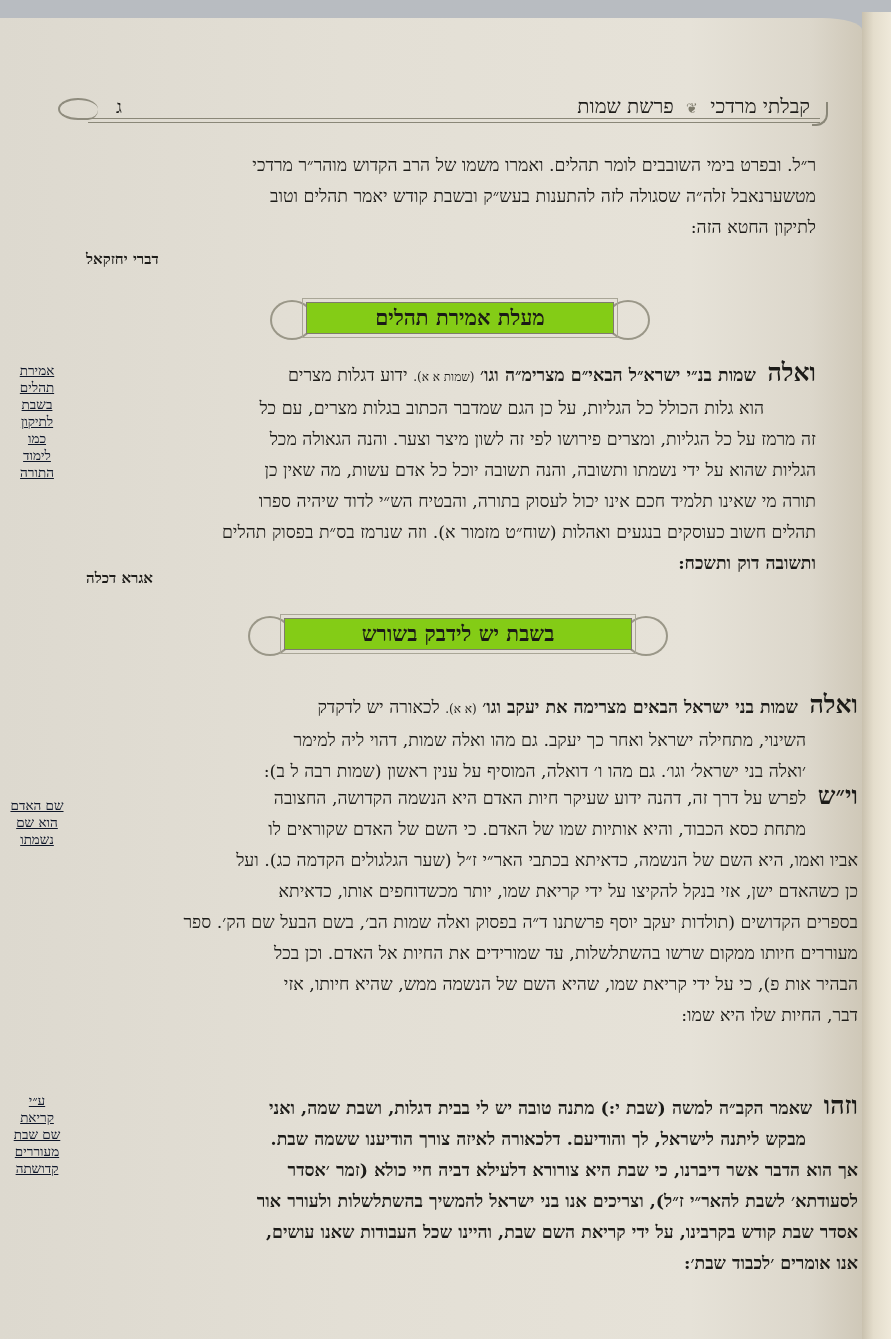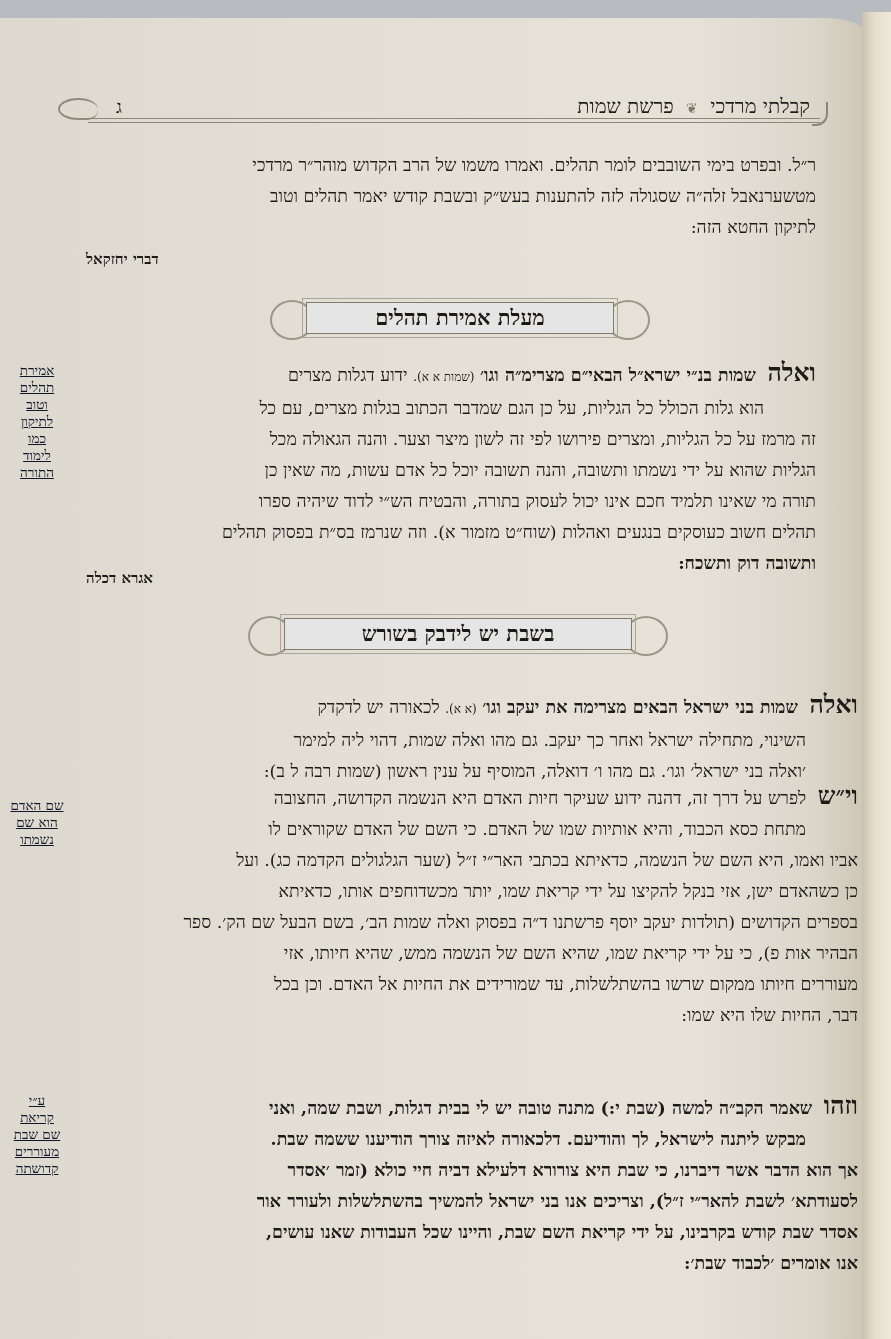--- a/index.html
+++ b/index.html
@@ -47,21 +47,21 @@
   .signature { font-size:15px; font-weight:bold; }
 
   .opener { font-size:25px; font-weight:bold; margin-left:6px; }
   .hang { padding-right:52px; }
 
   
   .banner { position:absolute; height:44px; }
   .banner .box {
     position:absolute; left:36px; right:36px; top:6px; bottom:6px;
     border:1px solid #7e7b6d; outline:1px solid #a9a697; outline-offset:3px;
-    background:#e5e5e5; display:flex; align-items:center; justify-content:center;
+    background:#84cc16; display:flex; align-items:center; justify-content:center;
   }
   .banner .box span { font-size:21px; font-weight:bold; color:#1b1a17; }
   .banner .scroll-left, .banner .scroll-right {
     position:absolute; top:4px; width:40px; height:36px;
     border:2px solid #9a9788; border-radius:50%;
   }
   .banner .scroll-left { left:0; border-right-color:transparent; }
   .banner .scroll-right { right:0; border-left-color:transparent; }
 
   .margin-note {
@@ -116,21 +116,21 @@
     <div>זה מרמז על כל הגליות, ומצרים פירושו לפי זה לשון מיצר וצער. והנה הגאולה מכל</div>
     <div>הגליות שהוא על ידי נשמתו ותשובה, והנה תשובה יוכל כל אדם עשות, מה שאין כן</div>
     <div>תורה מי שאינו תלמיד חכם אינו יכול לעסוק בתורה, והבטיח הש״י לדוד שיהיה ספרו</div>
     <div>תהלים חשוב כעוסקים בנגעים ואהלות (שוח״ט מזמור א). וזה שנרמז בס״ת בפסוק תהלים</div>
     <span class="center-last bold">ותשובה דוק ותשכח:</span>
   </div>
 </div>
 <div class="margin-note rtl" style="top:362px;">
   <div>אמירת</div>
   <div>תהלים</div>
-  <div>וטוב</div>
+  <div>בשבת</div>
   <div>לתיקון</div>
   <div>כמו</div>
   <div>לימוד</div>
   <div>התורה</div>
 </div>
 <div class="block rtl signature" style="left:86px; top:569px;">אגרא דכלה</div>
 
 <div class="banner rtl" style="left:248px; top:612px; width:420px;">
   <div class="scroll-left"></div>
   <div class="scroll-right"></div>
@@ -155,22 +155,22 @@
 <div class="block rtl" style="left:88px; top:780px; width:770px;">
   <div class="para">
     <div>
       <span class="opener">וי״ש</span>
       <span>לפרש על דרך זה, דהנה ידוע שעיקר חיות האדם היא הנשמה הקדושה, החצובה</span>
     </div>
     <div class="hang">מתחת כסא הכבוד, והיא אותיות שמו של האדם. כי השם של האדם שקוראים לו</div>
     <div>אביו ואמו, היא השם של הנשמה, כדאיתא בכתבי האר״י ז״ל (שער הגלגולים הקדמה כג). ועל</div>
     <div>כן כשהאדם ישן, אזי בנקל להקיצו על ידי קריאת שמו, יותר מכשדוחפים אותו, כדאיתא</div>
     <div>בספרים הקדושים (תולדות יעקב יוסף פרשתנו ד״ה בפסוק ואלה שמות הב׳, בשם הבעל שם הק׳. ספר</div>
+    <div>מעוררים חיותו ממקום שרשו בהשתלשלות, עד שמורידים את החיות אל האדם. וכן בכל</div>
     <div>הבהיר אות פ), כי על ידי קריאת שמו, שהיא השם של הנשמה ממש, שהיא חיותו, אזי</div>
-    <div>מעוררים חיותו ממקום שרשו בהשתלשלות, עד שמורידים את החיות אל האדם. וכן בכל</div>
     <span class="center-last">דבר, החיות שלו היא שמו:</span>
   </div>
 </div>
 <div class="margin-note rtl" style="top:797px;">
   <div>שם האדם</div>
   <div>הוא שם</div>
   <div>נשמתו</div>
 </div>
 
 <div class="block rtl" style="left:88px; top:1090px; width:770px;">

